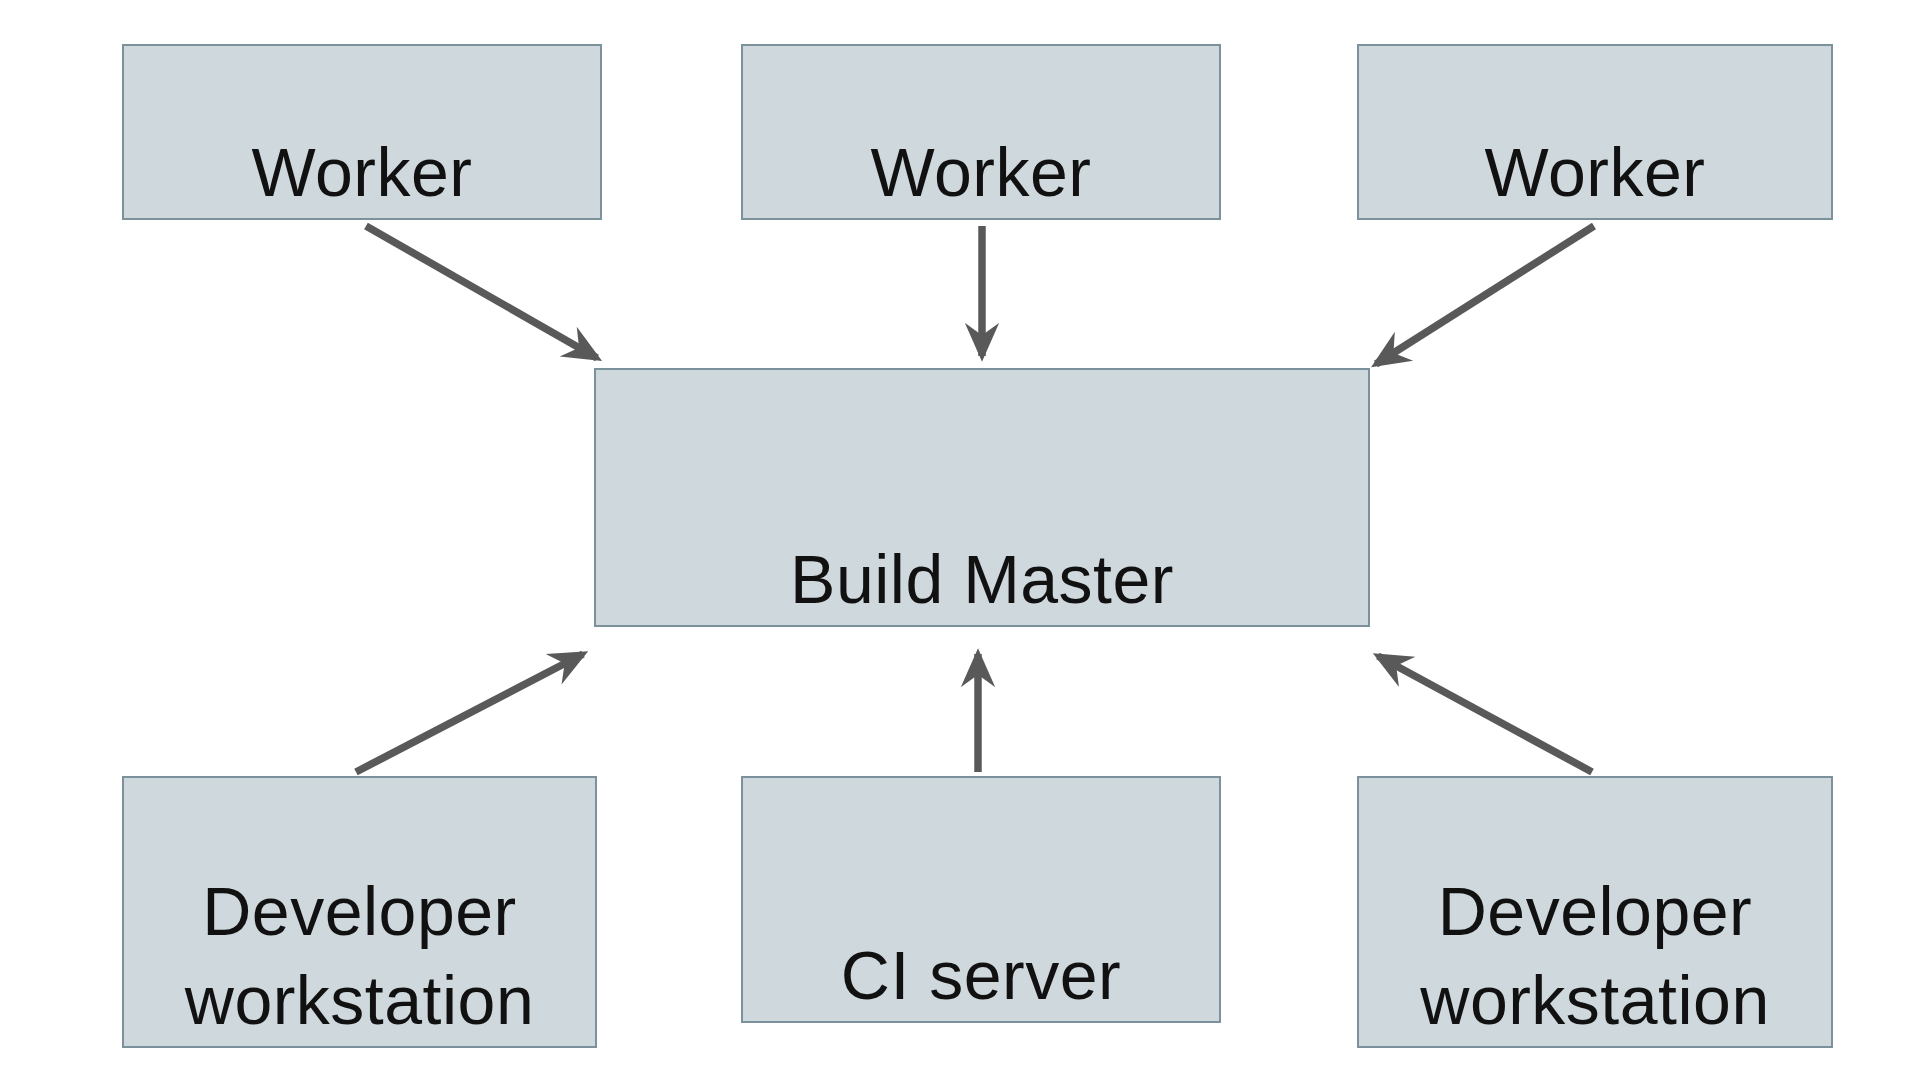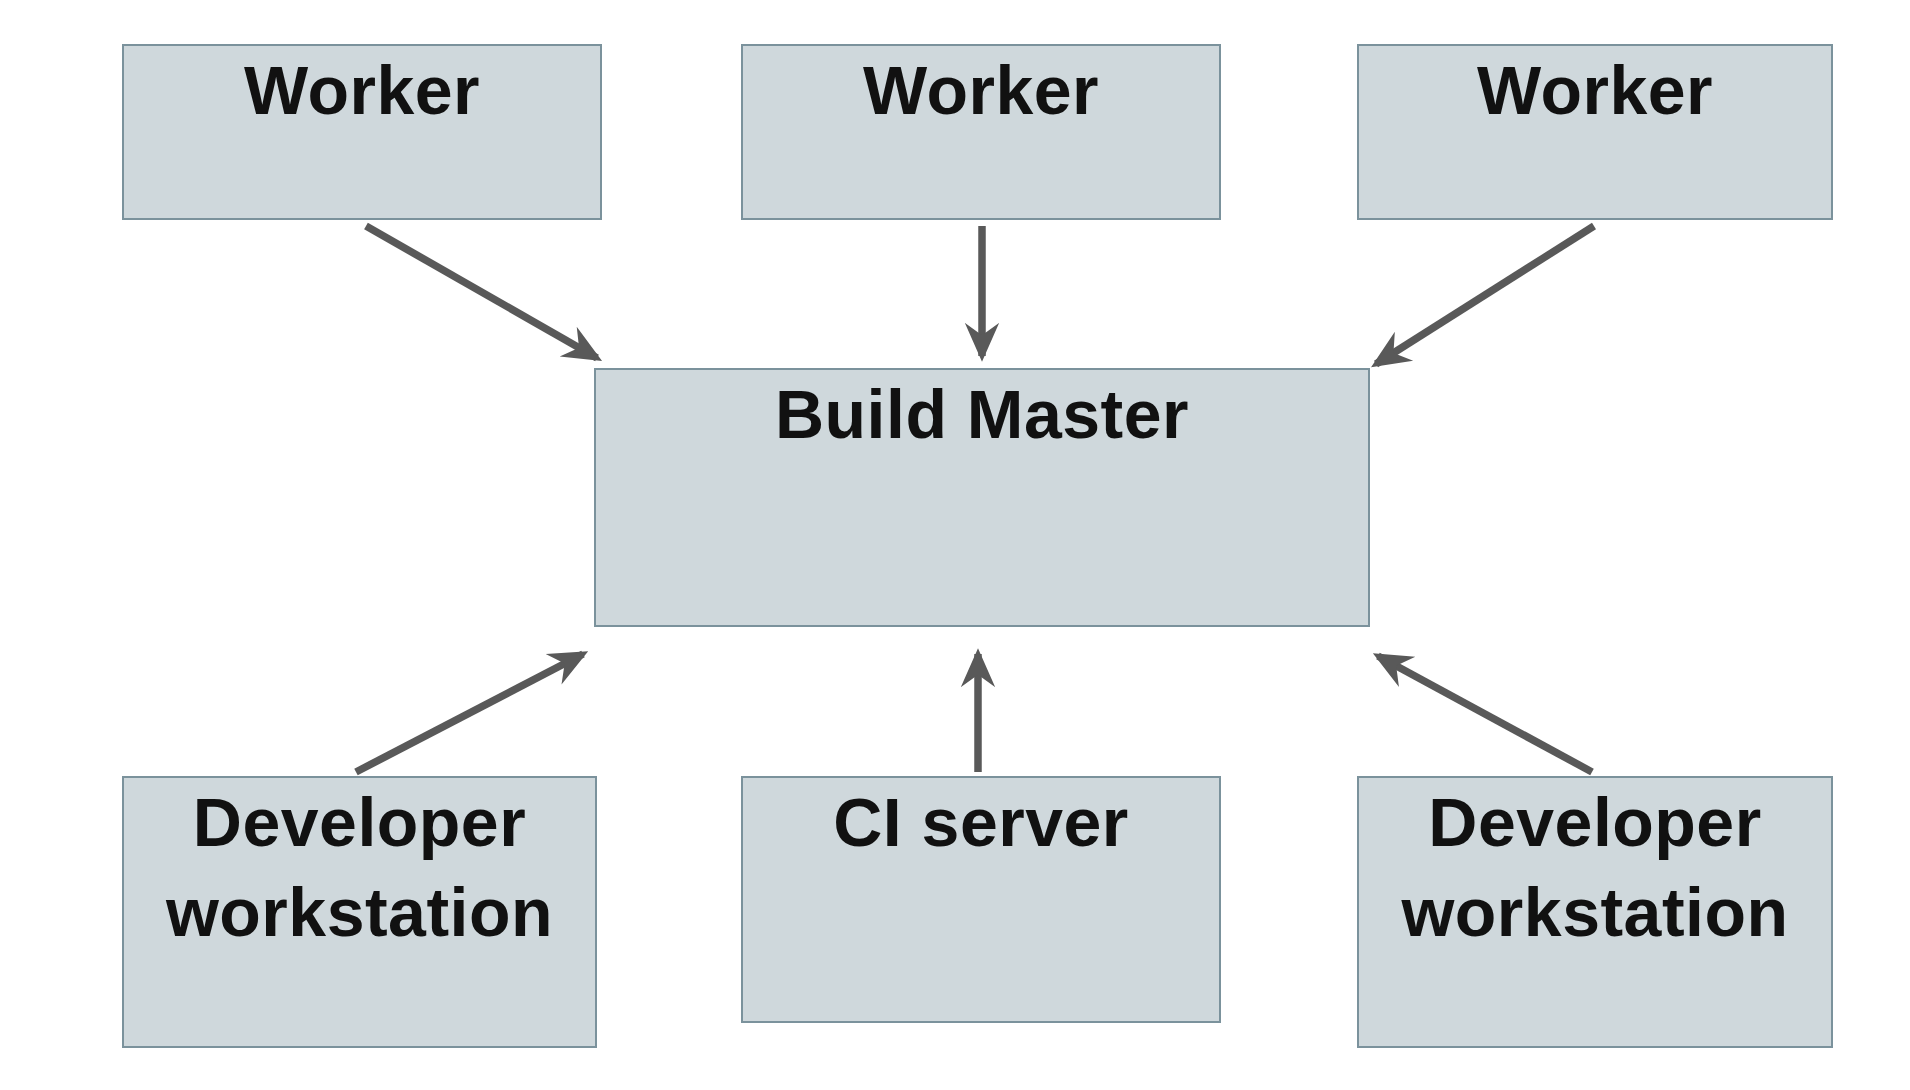--- a/index.html
+++ b/index.html
@@ -21,24 +21,23 @@
     height:1090px;
     overflow:hidden;
     background:var(--bg);
   }
   .node{
     position:absolute;
     box-sizing:border-box;
     background:var(--node-fill);
     border:2px solid var(--node-border);
     display:flex;
-    align-items:flex-start;
+    align-items:flex-end;
     justify-content:center;
     text-align:center;
-    font-weight:bold;
   }
   .node .label{
     color:var(--text-color);
     font-size:68px;
     line-height:1.32;
     letter-spacing:0.5px;
     padding:0 12px;
   }
   
   .n-worker-1{ left:122px; top:44px;  width:480px; height:176px; }

